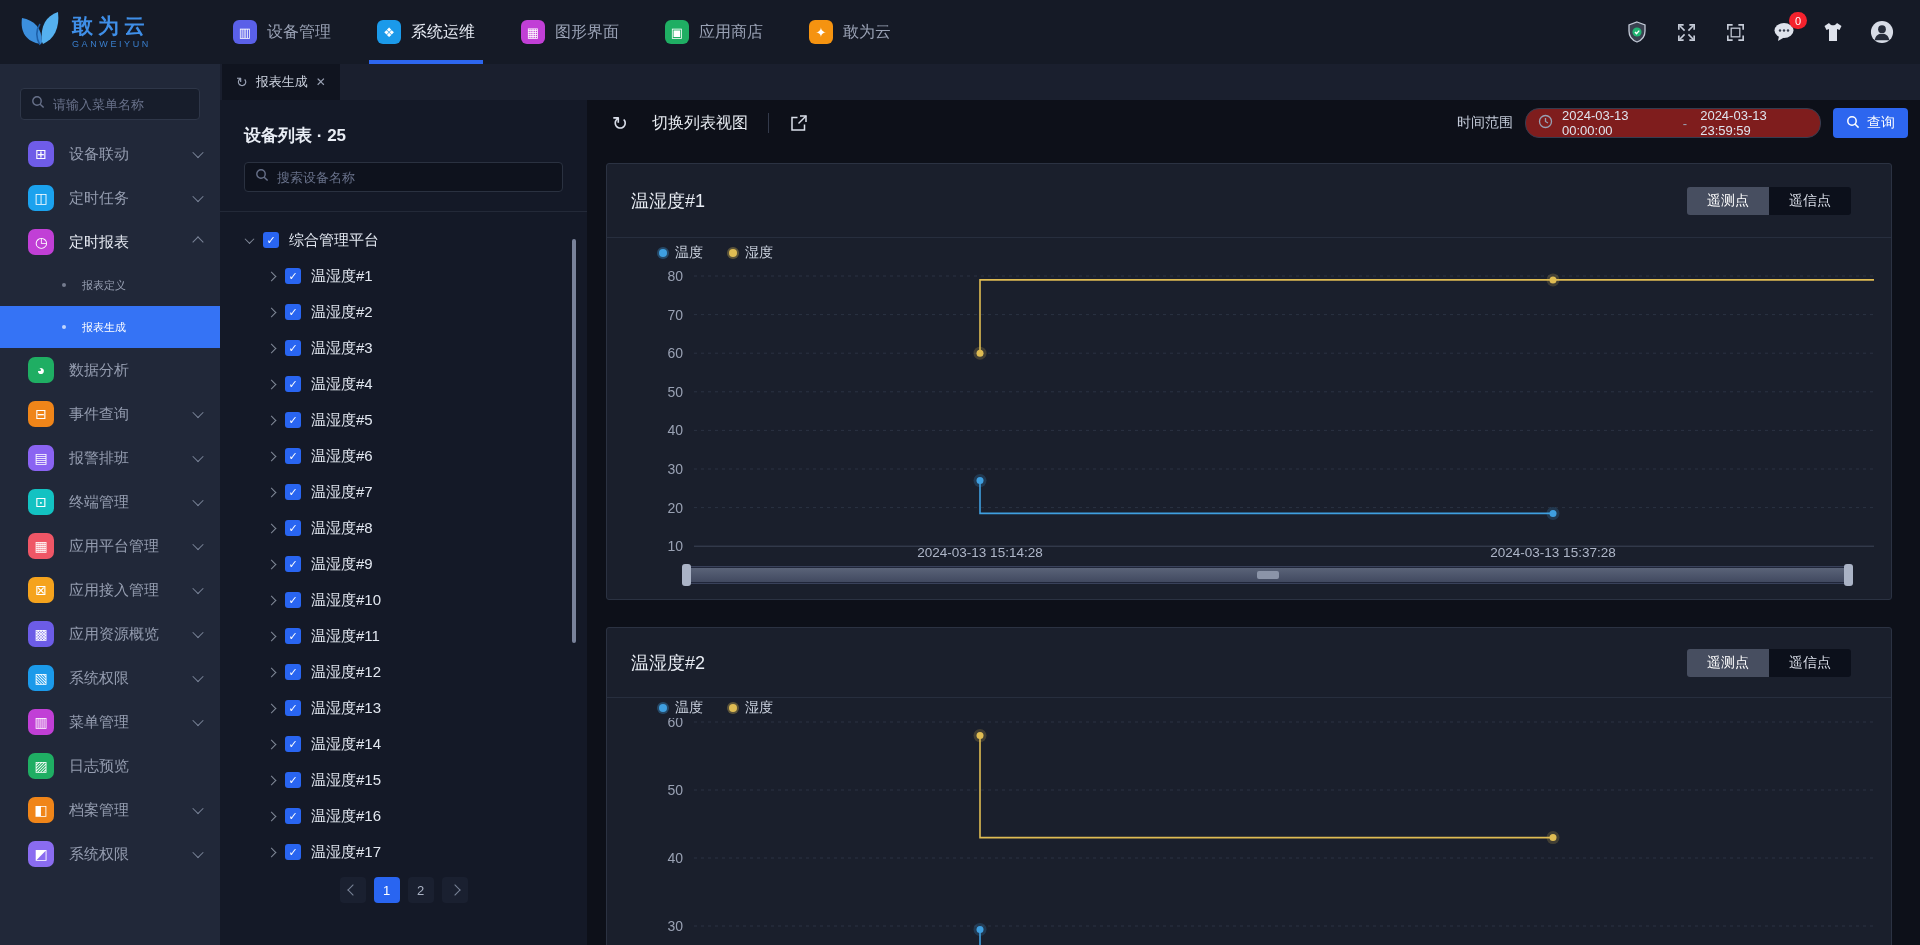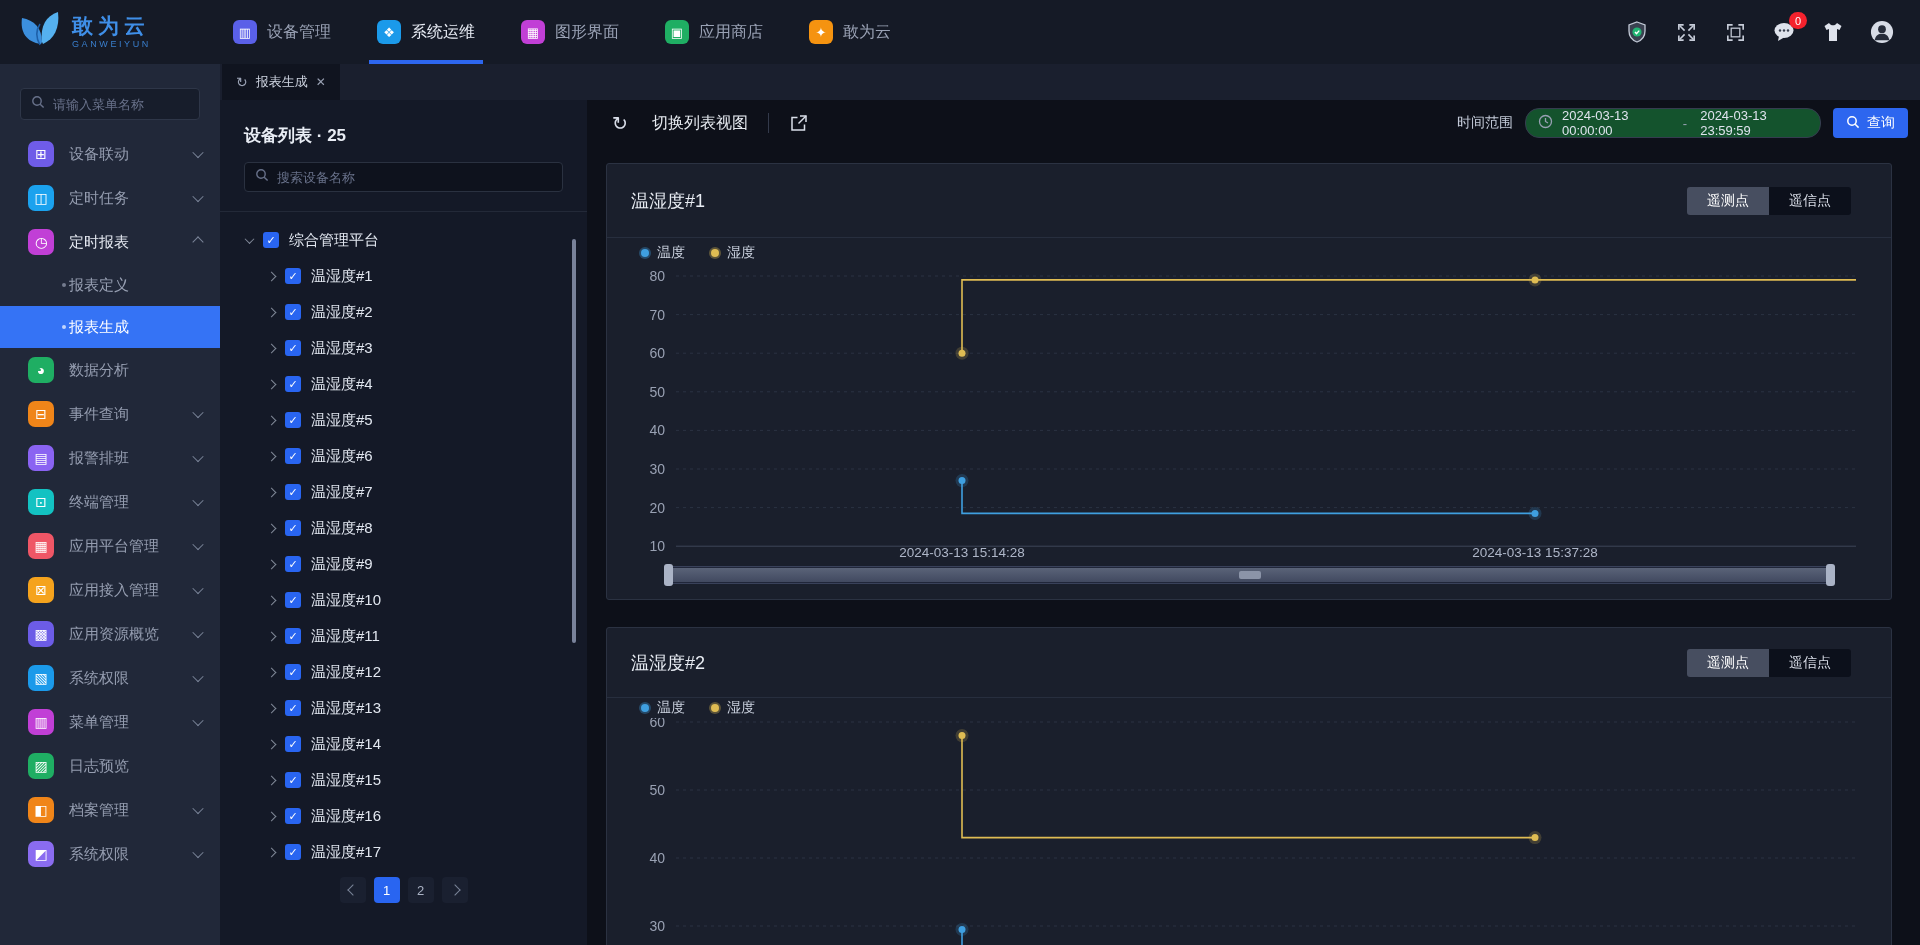--- a/index.html
+++ b/index.html
@@ -48,22 +48,22 @@
 .sb-item.open { color:#e6eaf2; }
 .sb-tile { width:26px; height:26px; border-radius:7px; font-size:14px; flex:none; }
 .sb-label { white-space:nowrap; }
 .chev { width:8px; height:8px; border-right:1.5px solid #7a8498; border-bottom:1.5px solid #7a8498;
   display:inline-block; flex:none; }
 .chev.down { transform:rotate(45deg) translate(-1px,-1px); }
 .chev.up { transform:rotate(-135deg); }
 .chev.right { transform:rotate(-45deg); }
 .chev.left { transform:rotate(135deg); }
 .sb-item .chev { margin-left:auto; }
-.sb-sub { height:42px; display:flex; align-items:center; gap:3px; padding-left:62px;
-  color:#98a0b3; font-size:15px; cursor:pointer; }
+.sb-sub { height:42px; display:flex; align-items:center; gap:16px; padding-left:62px;
+  color:#98a0b3; font-size:11px; cursor:pointer; }
 .sb-sub .bullet { width:4px; height:4px; border-radius:50%; background:currentColor; opacity:.7; }
 .sb-sub.active { background:#3573f5; color:#fff; }
 .sb-collapse { position:absolute; bottom:0; left:0; right:0; height:43px; border-top:1px solid #2c3446;
   display:flex; align-items:center; gap:12px; padding:0 22px; color:#98a0b3; font-size:15px; cursor:pointer; }
 
 
 .dpanel { position:absolute; top:100px; left:220px; width:367px; height:845px; background:#141927; z-index:10; }
 .dp-title { margin:24px 24px 0 24px; color:#e9edf5; font-size:17px; font-weight:bold; }
 .dp-search { margin:15px 24px 0 24px; height:30px; background:#0e121d; border:1px solid #2a3140;
   border-radius:4px; display:flex; align-items:center; gap:8px; padding:0 10px; }
@@ -87,38 +87,38 @@
 
 
 .main { position:absolute; top:100px; left:585px; width:1335px; height:845px; overflow:hidden; }
 .toolbar { height:46px; display:flex; align-items:center; padding-left:27px; position:relative; }
 .tb-refresh { color:#d9dee9; font-size:19px; cursor:pointer; }
 .tb-label { color:#e6eaf0; font-size:16px; margin-left:24px; }
 .tb-divider { width:1px; height:20px; background:#333a4b; margin:0 20px; }
 .tb-ext { cursor:pointer; display:flex; }
 .timebar { position:absolute; right:12px; top:8px; display:flex; align-items:center; gap:12px; }
 .tr-label { color:#c3cad8; font-size:14px; }
-.tr-box { width:296px; height:30px; border:1px solid #353c4f; border-radius:14px; background:#14532d;
+.tr-box { width:296px; height:30px; border:1px solid #353c4f; border-radius:14px; background:#7f1d1d;
   display:flex; align-items:center; gap:9px; padding:0 12px; color:#dfe4ee; font-size:13px; cursor:pointer; }
 .tr-sep { color:#9aa2b4; margin:0 4px; }
 .query-btn { height:30px; padding:0 13px; background:#2d66ef; border:none; border-radius:4px;
   color:#fff; font-size:14px; display:flex; align-items:center; gap:7px; cursor:pointer; }
 
 
 .card { margin:17px 28px 0 21px; height:437px; background:#1a1f2c; border:1px solid #2b3242;
   border-radius:3px; }
 .card + .card { margin-top:27px; }
 .card-header { height:74px; display:flex; align-items:center; padding:0 40px 0 24px;
   border-bottom:1px solid #272e3e; }
 .card-title { color:#e9edf4; font-size:18px; }
 .segmented { margin-left:auto; display:flex; border-radius:3px; overflow:hidden; }
 .seg-btn { width:82px; height:28px; background:#0c101b; border:none; color:#d9dde7; font-size:14px; cursor:pointer; }
 .seg-btn.active { background:#474e60; color:#fff; }
 .card2 .card-header { height:70px; }
-.card-body { padding:0 24px; }
+.card-body { padding:0 42px; }
 .legend { height:22px; margin-top:4px; display:flex; align-items:center; gap:26px; padding-left:10px; }
 .legend-item { display:flex; align-items:center; gap:8px; color:#ccd3e0; font-size:14px; cursor:pointer; }
 .legend-dot { width:8px; height:8px; border-radius:50%; }
 .card2 .legend { margin-top:0; height:20px; }
 .dz { position:relative; height:18px; width:1163px; margin:2px 0 0 37px; background:#20263a;
   border-radius:3px; box-shadow:inset 0 1px 0 #39415a, inset 0 -1px 0 #39415a; cursor:pointer; }
 .dz-bar { position:absolute; top:2px; bottom:2px; left:3px; right:3px;
   background:linear-gradient(#5a6378,#414960); border-radius:2px; }
 .dz-handle { position:absolute; top:-2px; width:9px; height:22px; background:#aab3c6;
   border-radius:3px; cursor:ew-resize; }

